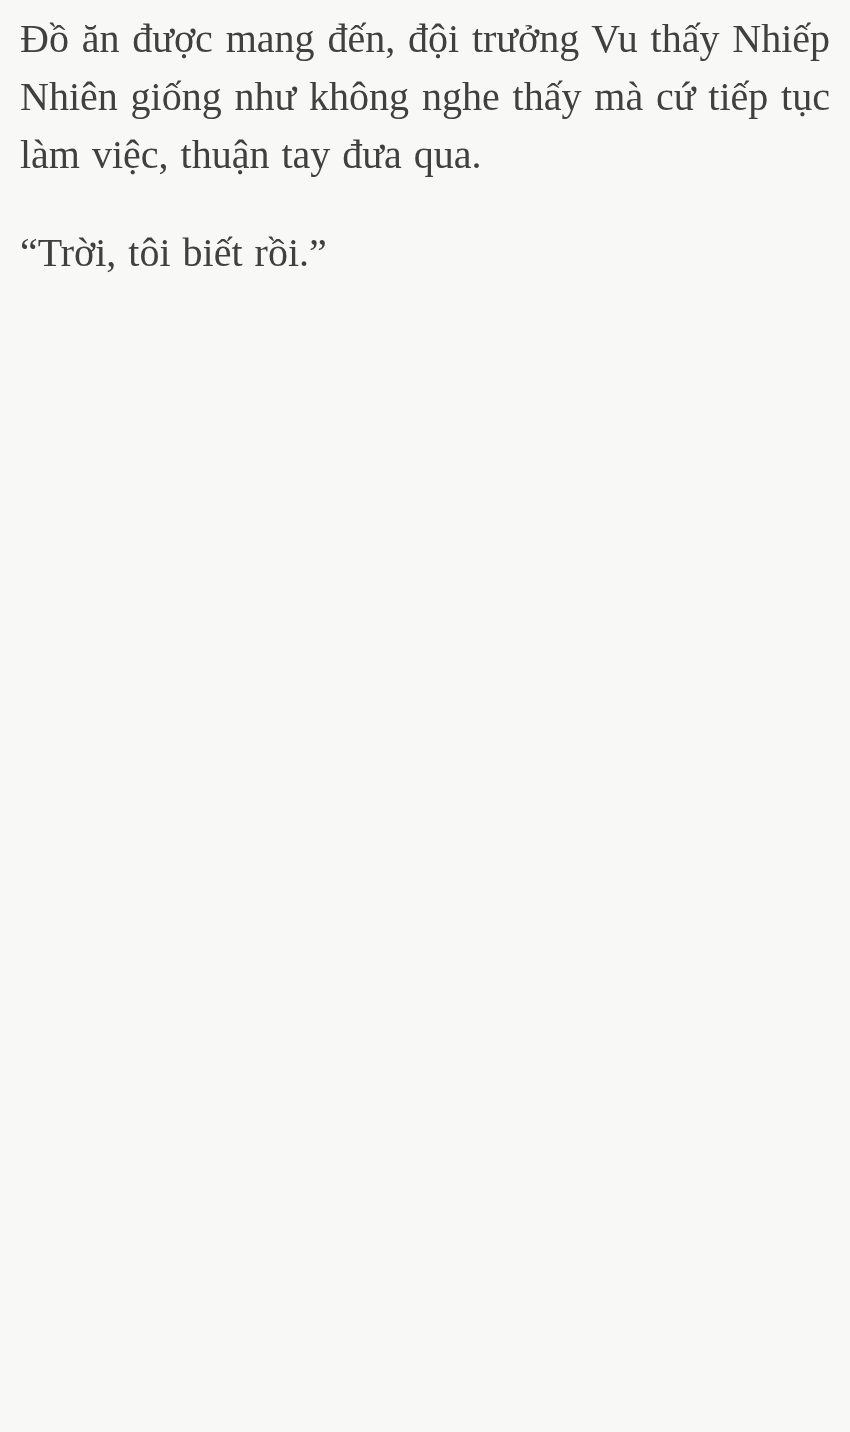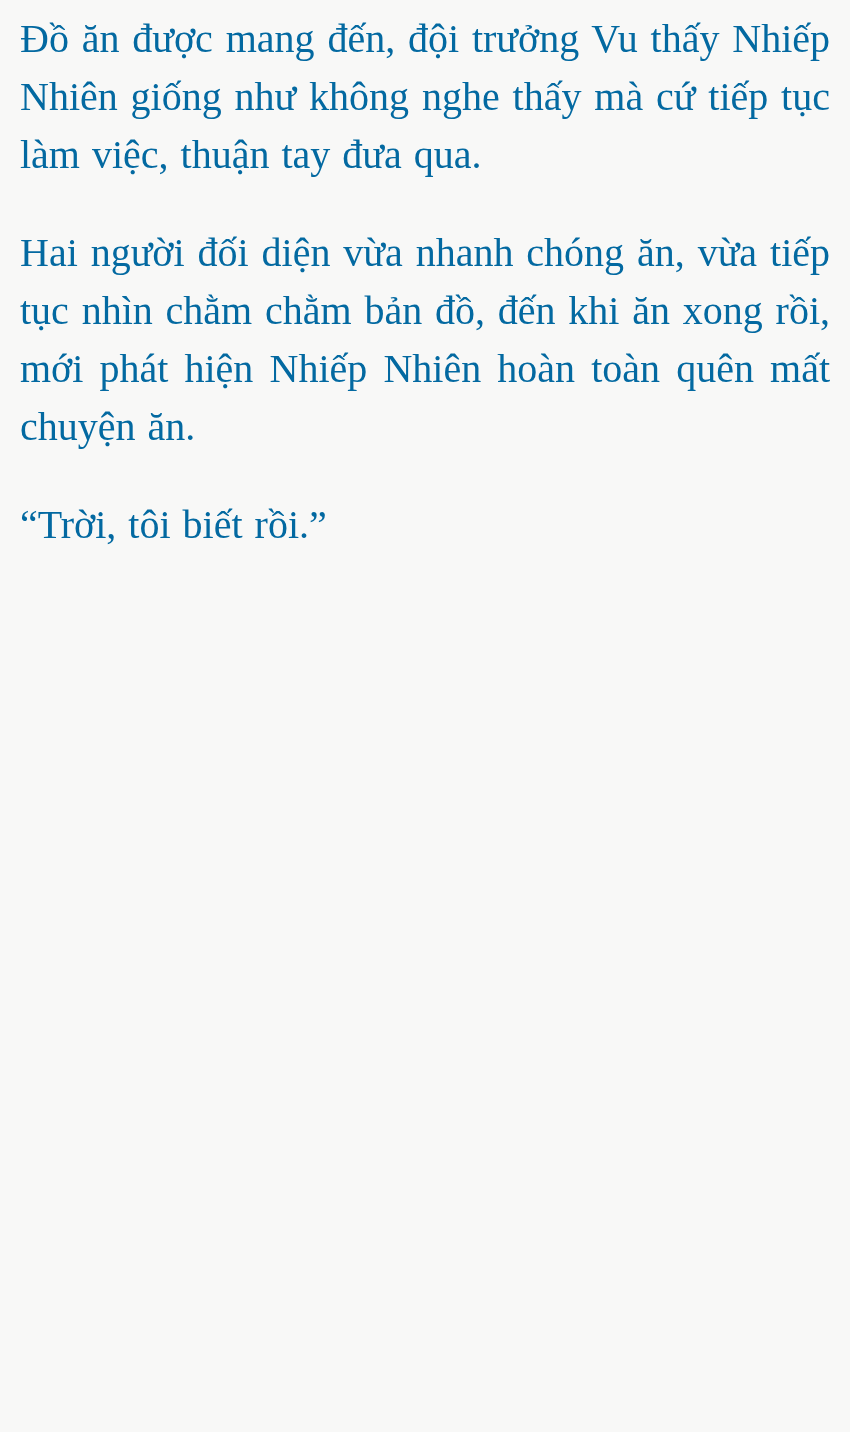--- a/index.html
+++ b/index.html
@@ -13,29 +13,28 @@
     overflow: hidden;
   }
   .reader-page {
     box-sizing: border-box;
     width: 850px;
     height: 1432px;
     padding: 10px 20px 0 20px;
     font-family: "Liberation Serif", "DejaVu Serif", serif;
     font-size: 40px;
     line-height: 1.45;
-    color: #0369a1;
+    color: #404040;
     text-align: justify;
     text-justify: inter-word;
   }
   .reader-page p {
     margin: 0 0 40px 0;
     word-spacing: 2px;
   }
 </style>
 </head>
 <body>
 
 <div class="reader-page">
   <p>Đồ ăn được mang đến, đội trưởng Vu thấy Nhiếp Nhiên giống như không nghe thấy mà cứ tiếp tục làm việc, thuận tay đưa qua.</p>
-  <p>Hai người đối diện vừa nhanh chóng ăn, vừa tiếp tục nhìn chằm chằm bản đồ, đến khi ăn xong rồi, mới phát hiện Nhiếp Nhiên hoàn toàn quên mất chuyện ăn.</p>
   <p>“Trời, tôi biết rồi.”</p>
 </div>
 
 </body></html>

